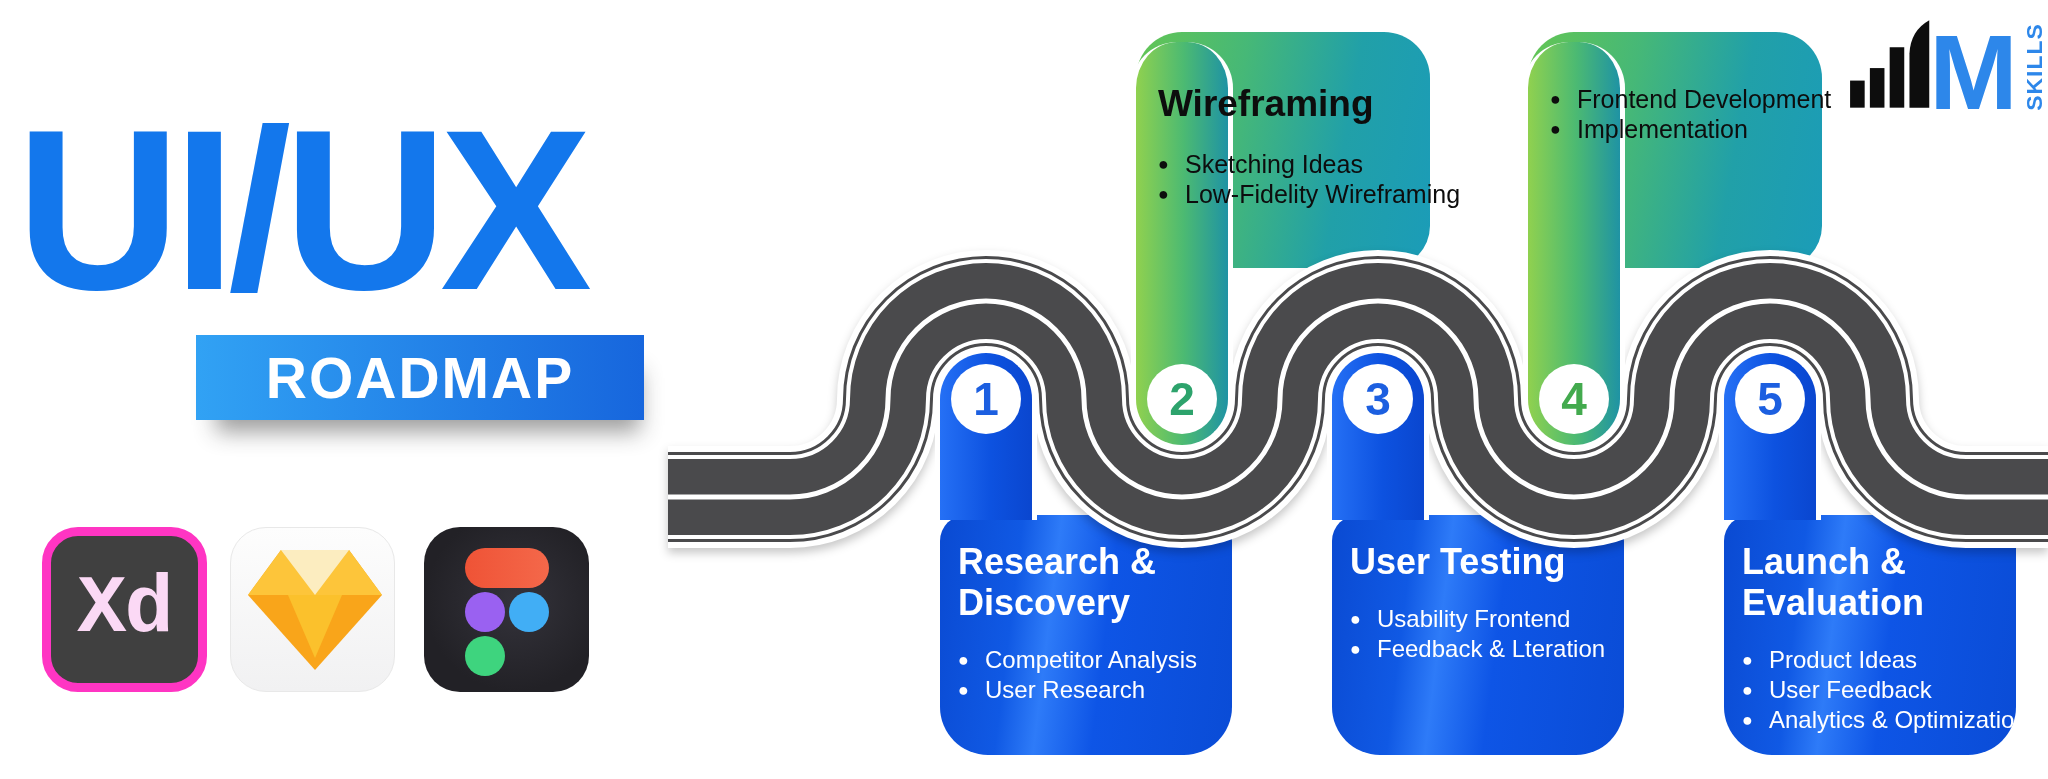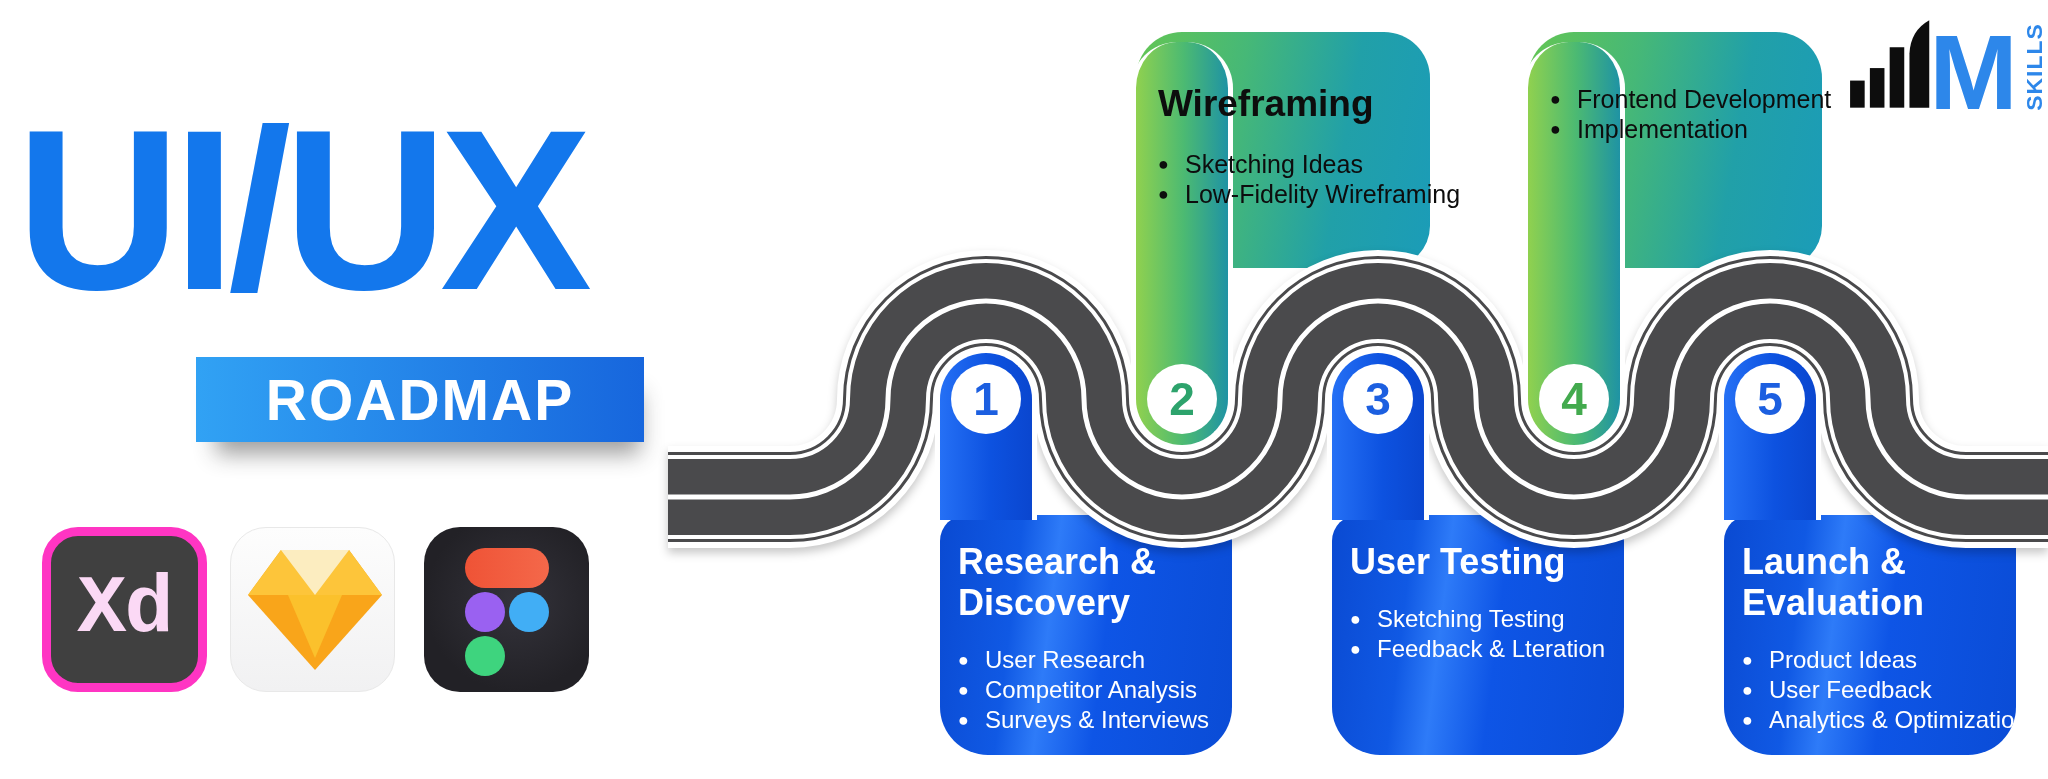--- a/index.html
+++ b/index.html
@@ -15,21 +15,20 @@
     font-size:228px;font-weight:bold;letter-spacing:-8px;line-height:1;
     color:#1377ec;z-index:5;
   }
   .banner{
     left:196px;top:335px;width:448px;height:85px;
     background:linear-gradient(90deg,#31a2f4,#1766dd);
     color:#ffffff;font-size:57px;font-weight:bold;letter-spacing:2px;
     display:flex;align-items:center;justify-content:center;
     box-shadow:8px 24px 22px -12px rgba(40,40,40,.45);
     z-index:5;
-    margin-top:22px;
   }
 
   
   .tool{top:527px;width:165px;height:165px;border-radius:36px;z-index:5;}
   .xd{
     left:42px;background:#404040;border:9px solid #ff35c3;box-sizing:border-box;
     display:flex;align-items:center;justify-content:center;
     color:#fbd9f5;font-size:82px;font-weight:bold;letter-spacing:-2px;font-family:Liberation Mono, monospace;
   }
   .sketch{left:230px;background:linear-gradient(180deg,#fdfdfd,#f1f1f2);border:1px solid #e8e8e8;box-sizing:border-box;}
@@ -157,34 +156,33 @@
 <div class="abs stem stem-blue st5"></div>
 
 <div class="abs num n1">1</div>
 <div class="abs num n2">2</div>
 <div class="abs num n3">3</div>
 <div class="abs num n4">4</div>
 <div class="abs num n5">5</div>
 
 <div class="abs card-text ct-blue ct1">
   <div class="card-title">Research &amp; Discovery</div>
+  <div class="bullet">Competitor Analysis</div>
   <div class="bullet">User Research</div>
-  <div class="bullet">Competitor Analysis</div>
-  <div class="bullet">Surveys &amp; Interviews</div>
 </div>
 
 <div class="abs card-text ct-green ct2">
   <div class="card-title">Wireframing</div>
   <div class="bullet">Sketching Ideas</div>
   <div class="bullet">Low-Fidelity Wireframing</div>
 </div>
 
 <div class="abs card-text ct-blue ct3">
   <div class="card-title">User Testing</div>
-  <div class="bullet">Sketching Testing</div>
+  <div class="bullet">Usability Frontend</div>
   <div class="bullet">Feedback &amp; Lteration</div>
 </div>
 
 <div class="abs card-text ct-green ct4">
   <div class="bullet">Frontend Development</div>
   <div class="bullet">Implementation</div>
 </div>
 
 <div class="abs card-text ct-blue ct5">
   <div class="card-title">Launch &amp; Evaluation</div>

